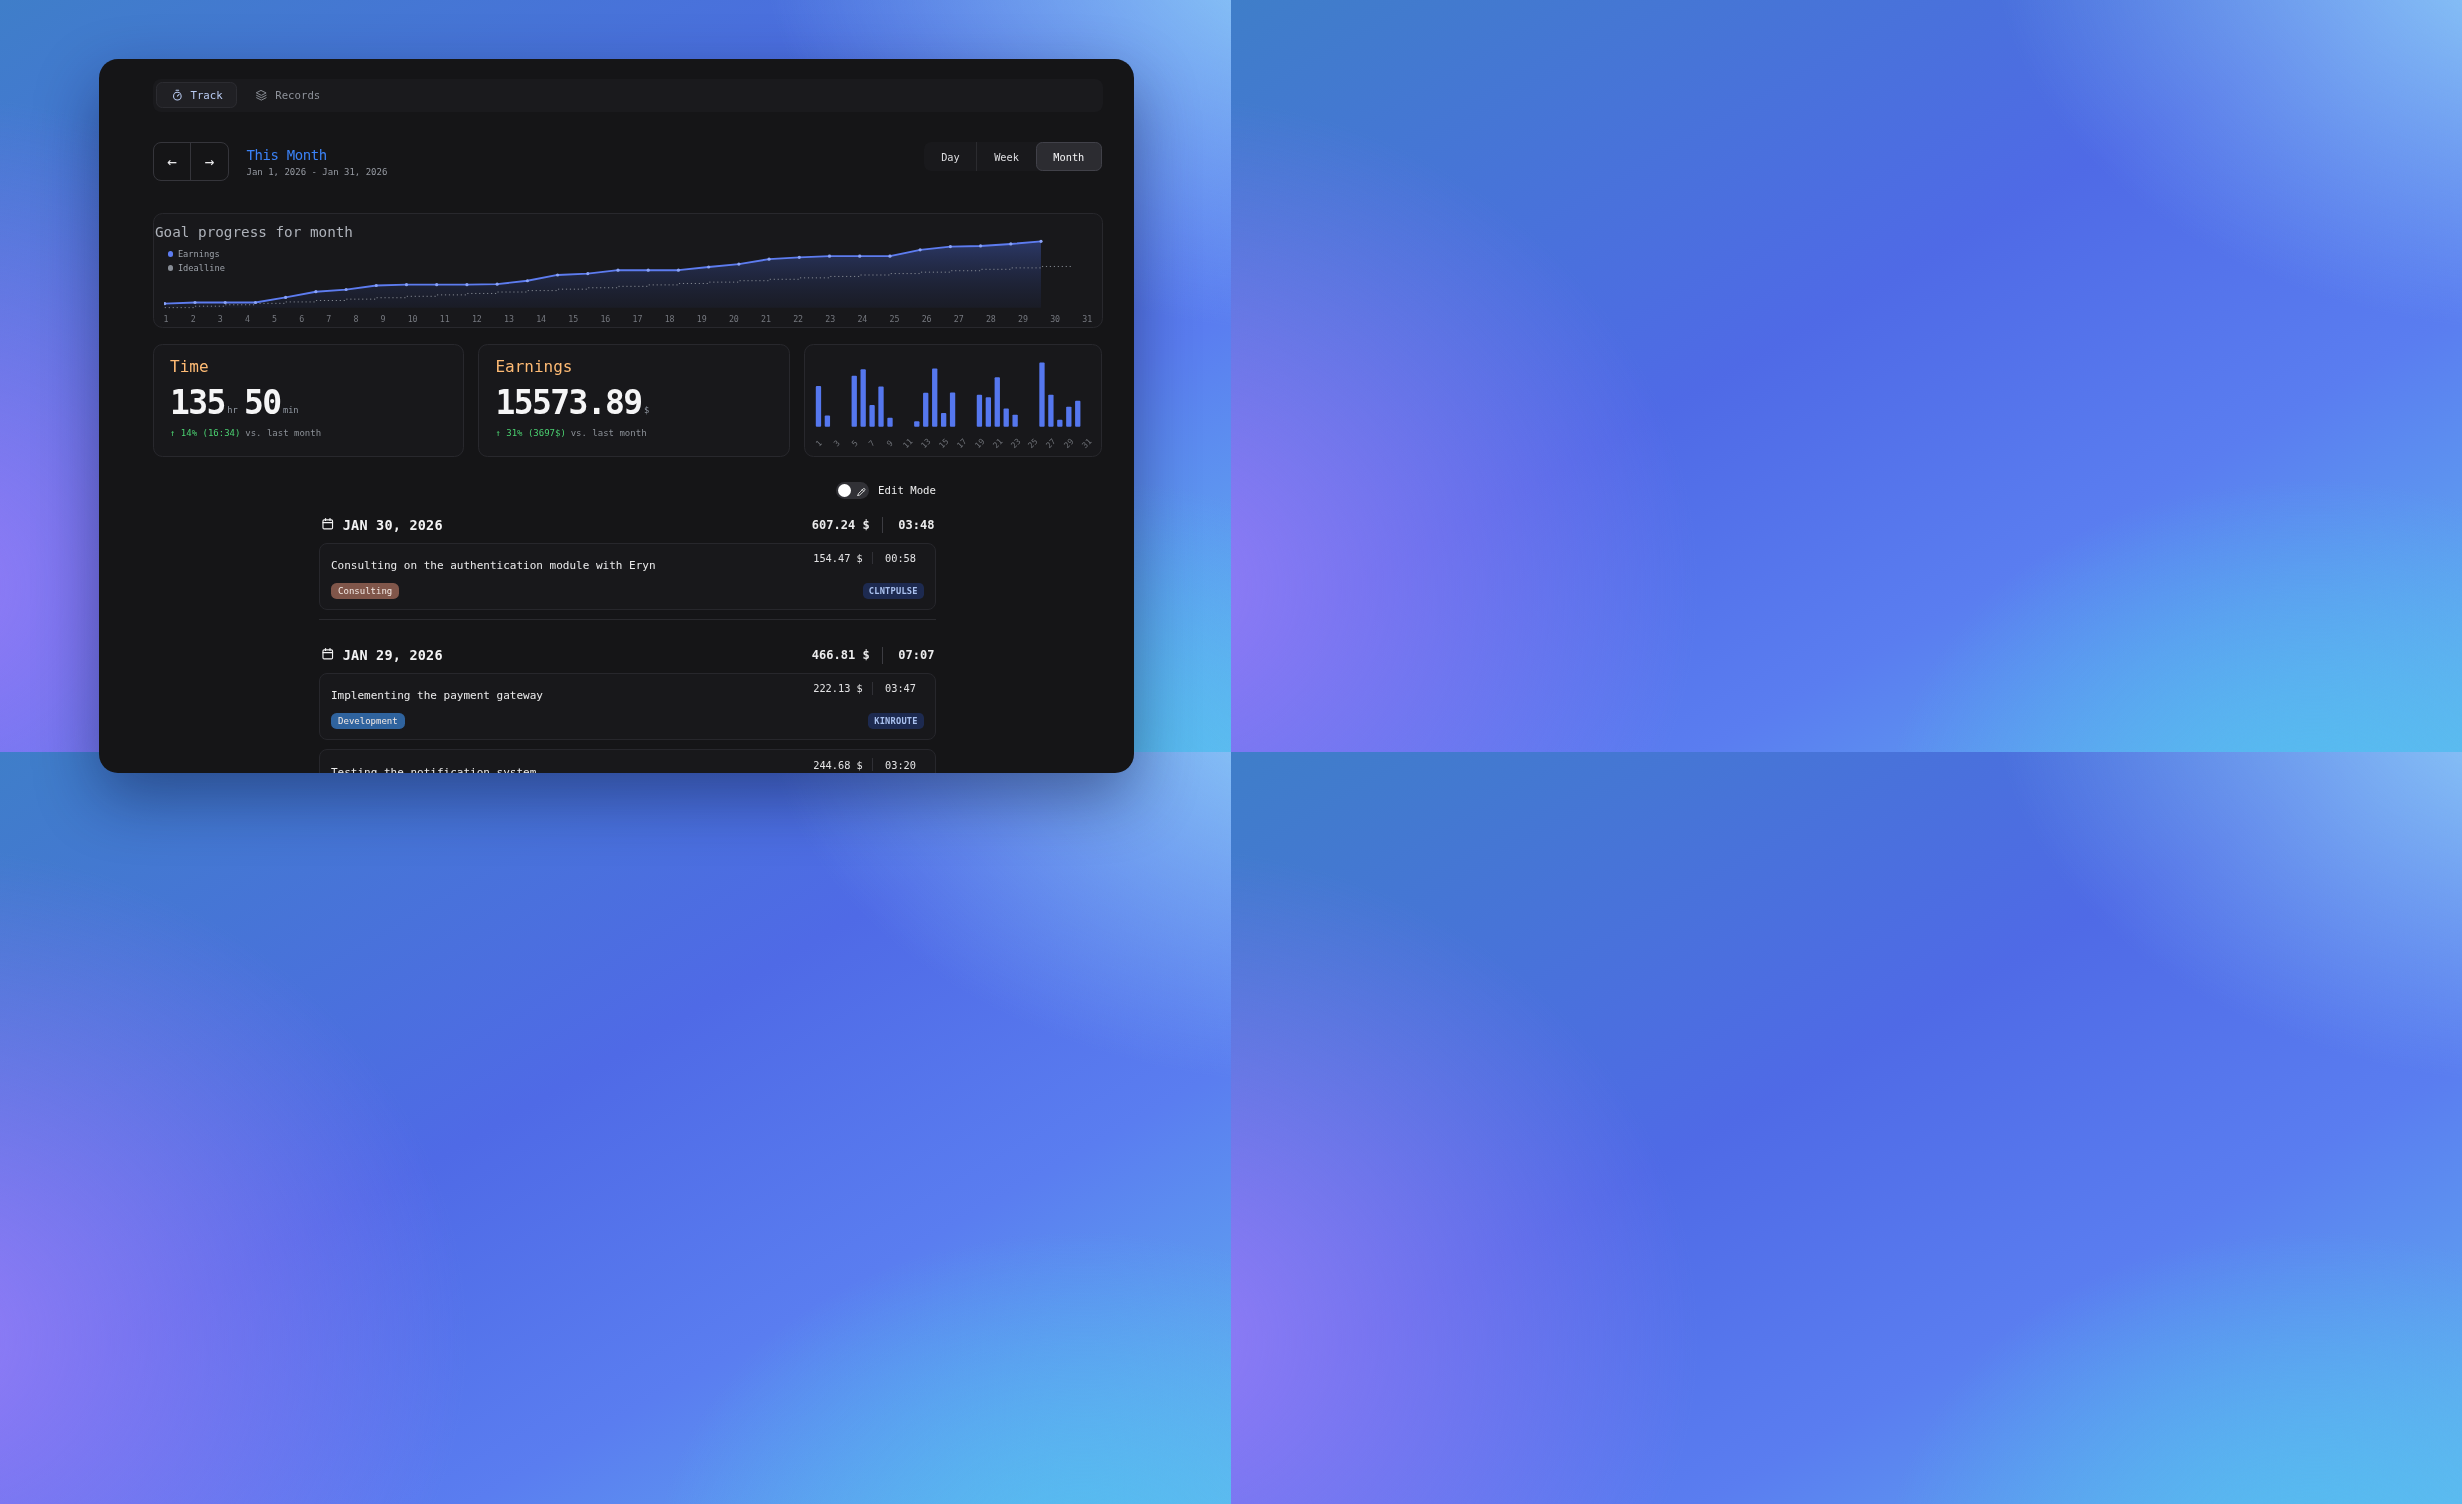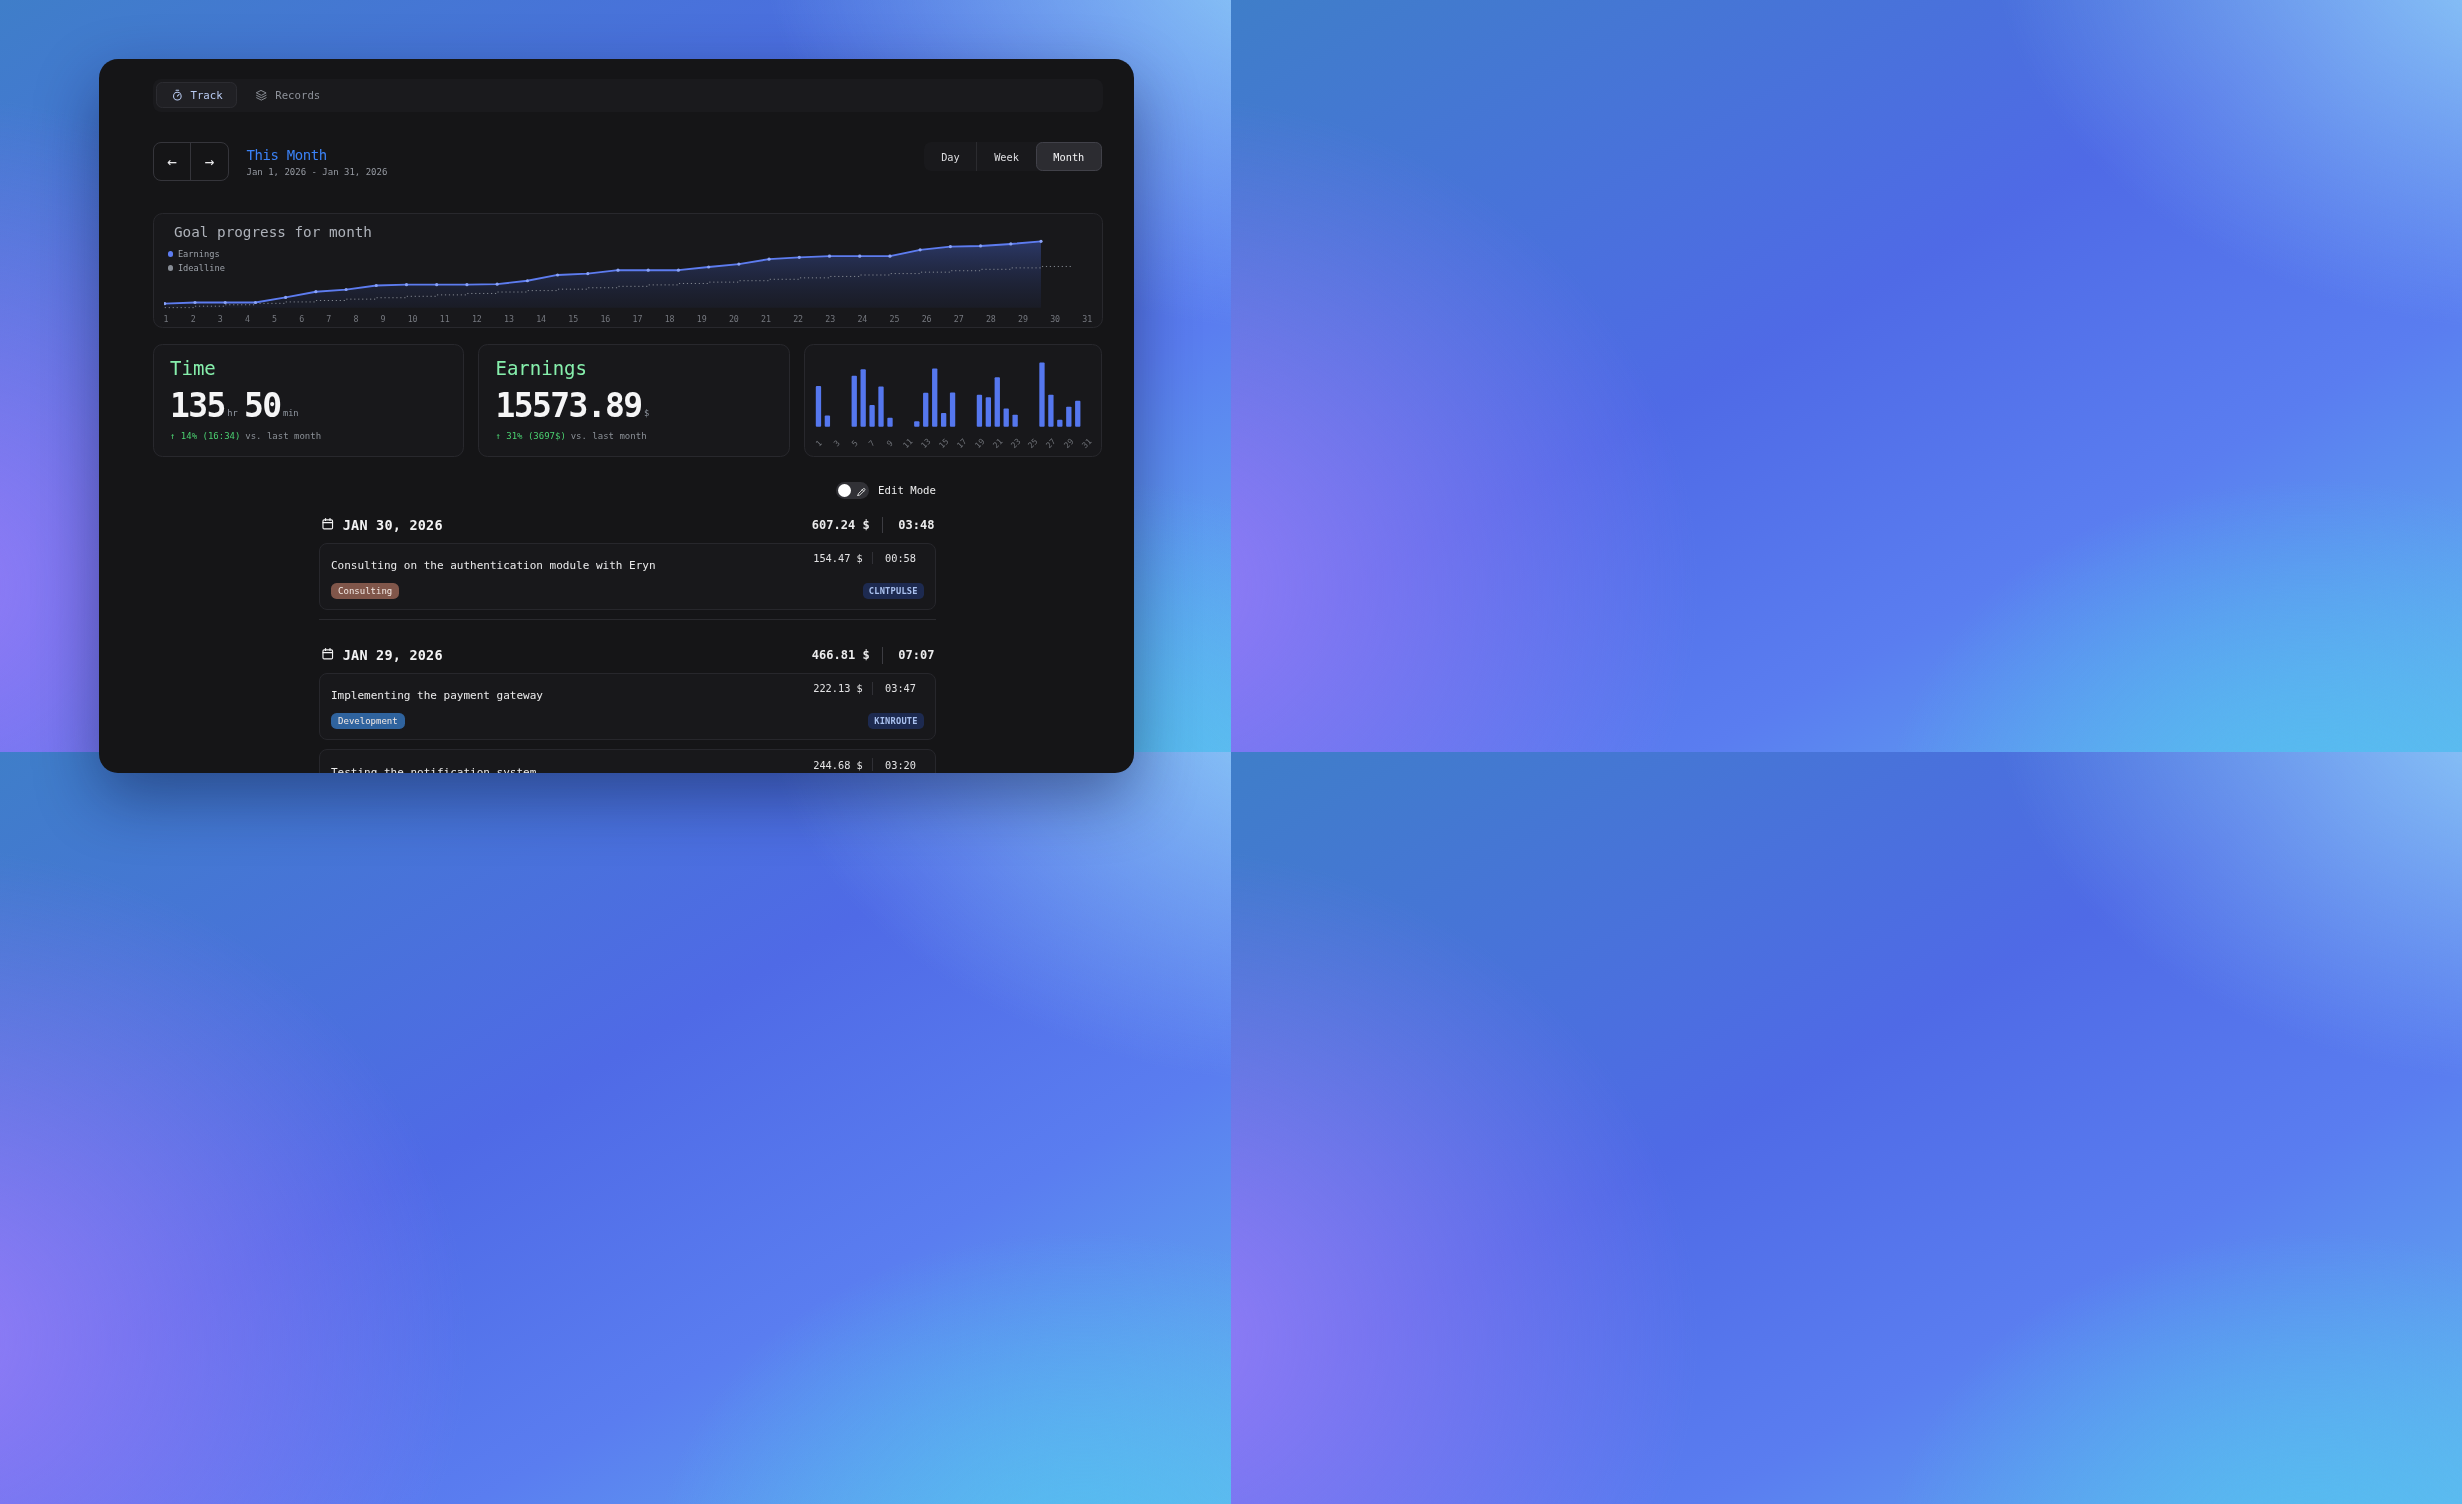--- a/index.html
+++ b/index.html
@@ -41,32 +41,32 @@
   .page-title { font-size:14px; font-weight:400; color:#3b82f6; letter-spacing:-0.4px; }
   .page-sub { font-size:9px; color:#969aa2; margin-top:4px; }
   .segmented { display:flex; align-items:center; background:#19191c; border-radius:7.1px; height:29px; }
   .seg-item { padding:0 16.7px; height:29px; display:flex; align-items:center; font-size:10.3px; color:#dddde0; }
   .seg-item.div { border-left:0.8px solid #2b2b2f; }
   .seg-item.selected { background:#2c2c31; border:0.8px solid #414149; border-radius:6.3px; color:#f4f4f5; height:29px; }
 
   
   .goal-card { position:relative; width:950px; height:115px; background:#18181b;
     border:0.8px solid #28282d; border-radius:9.5px; margin-bottom:16px; }
-  .goal-title { position:absolute; left:20px; top:9.5px; font-size:14.3px; color:#aeb2ba; }
+  .goal-title { position:absolute; left:1px; top:9.5px; font-size:14.3px; color:#aeb2ba; }
   .goal-legend { position:absolute; left:13.5px; top:35px; }
   .legend-item { display:flex; align-items:center; gap:4.8px; margin-bottom:4px; font-size:8.7px; color:#9ca1a9; }
   .legend-dot { width:5.6px; height:5.6px; border-radius:50%; }
   .goal-svg { position:absolute; left:9.5px; bottom:17.5px; }
   .goal-xaxis { position:absolute; left:9.5px; right:9.5px; bottom:3.2px; display:flex;
     justify-content:space-between; font-size:8.3px; color:#75787f; }
 
   
   .cards-row { display:flex; gap:14.3px; margin-bottom:14.3px; }
   .sum-card { flex:1; height:113px; background:#18181b; border:0.8px solid #28282d; border-radius:9.5px; padding:12px 16px; position:relative; }
-  .sum-title { font-size:19px; color:#86efac; }
+  .sum-title { font-size:16px; color:#fdba74; }
   .big-row { display:flex; align-items:flex-end; margin-top:9.5px; }
   .big-num { font-size:33px; font-weight:700; color:#f5f5f6; letter-spacing:-1.6px; line-height:1; }
   .big-unit { font-size:8.7px; color:#9299a3; margin:0 6.3px 3.2px 2.4px; }
   .delta-row { margin-top:9.5px; font-size:9px; display:flex; gap:4.8px; align-items:center; }
   .delta-green { color:#4acf70; }
   .delta-note { color:#8b9097; }
   .bars-card { padding:6.3px 9.5px; }
   .bars-wrap { position:absolute; left:9.5px; right:9.5px; top:11px; bottom:28.6px; }
   .bars-xaxis { position:absolute; left:9.5px; right:9.5px; bottom:3.2px; height:20.6px; }
   .bars-xaxis span { position:absolute; font-size:8px; color:#6e7177; transform:translateX(-50%) rotate(-45deg); }

